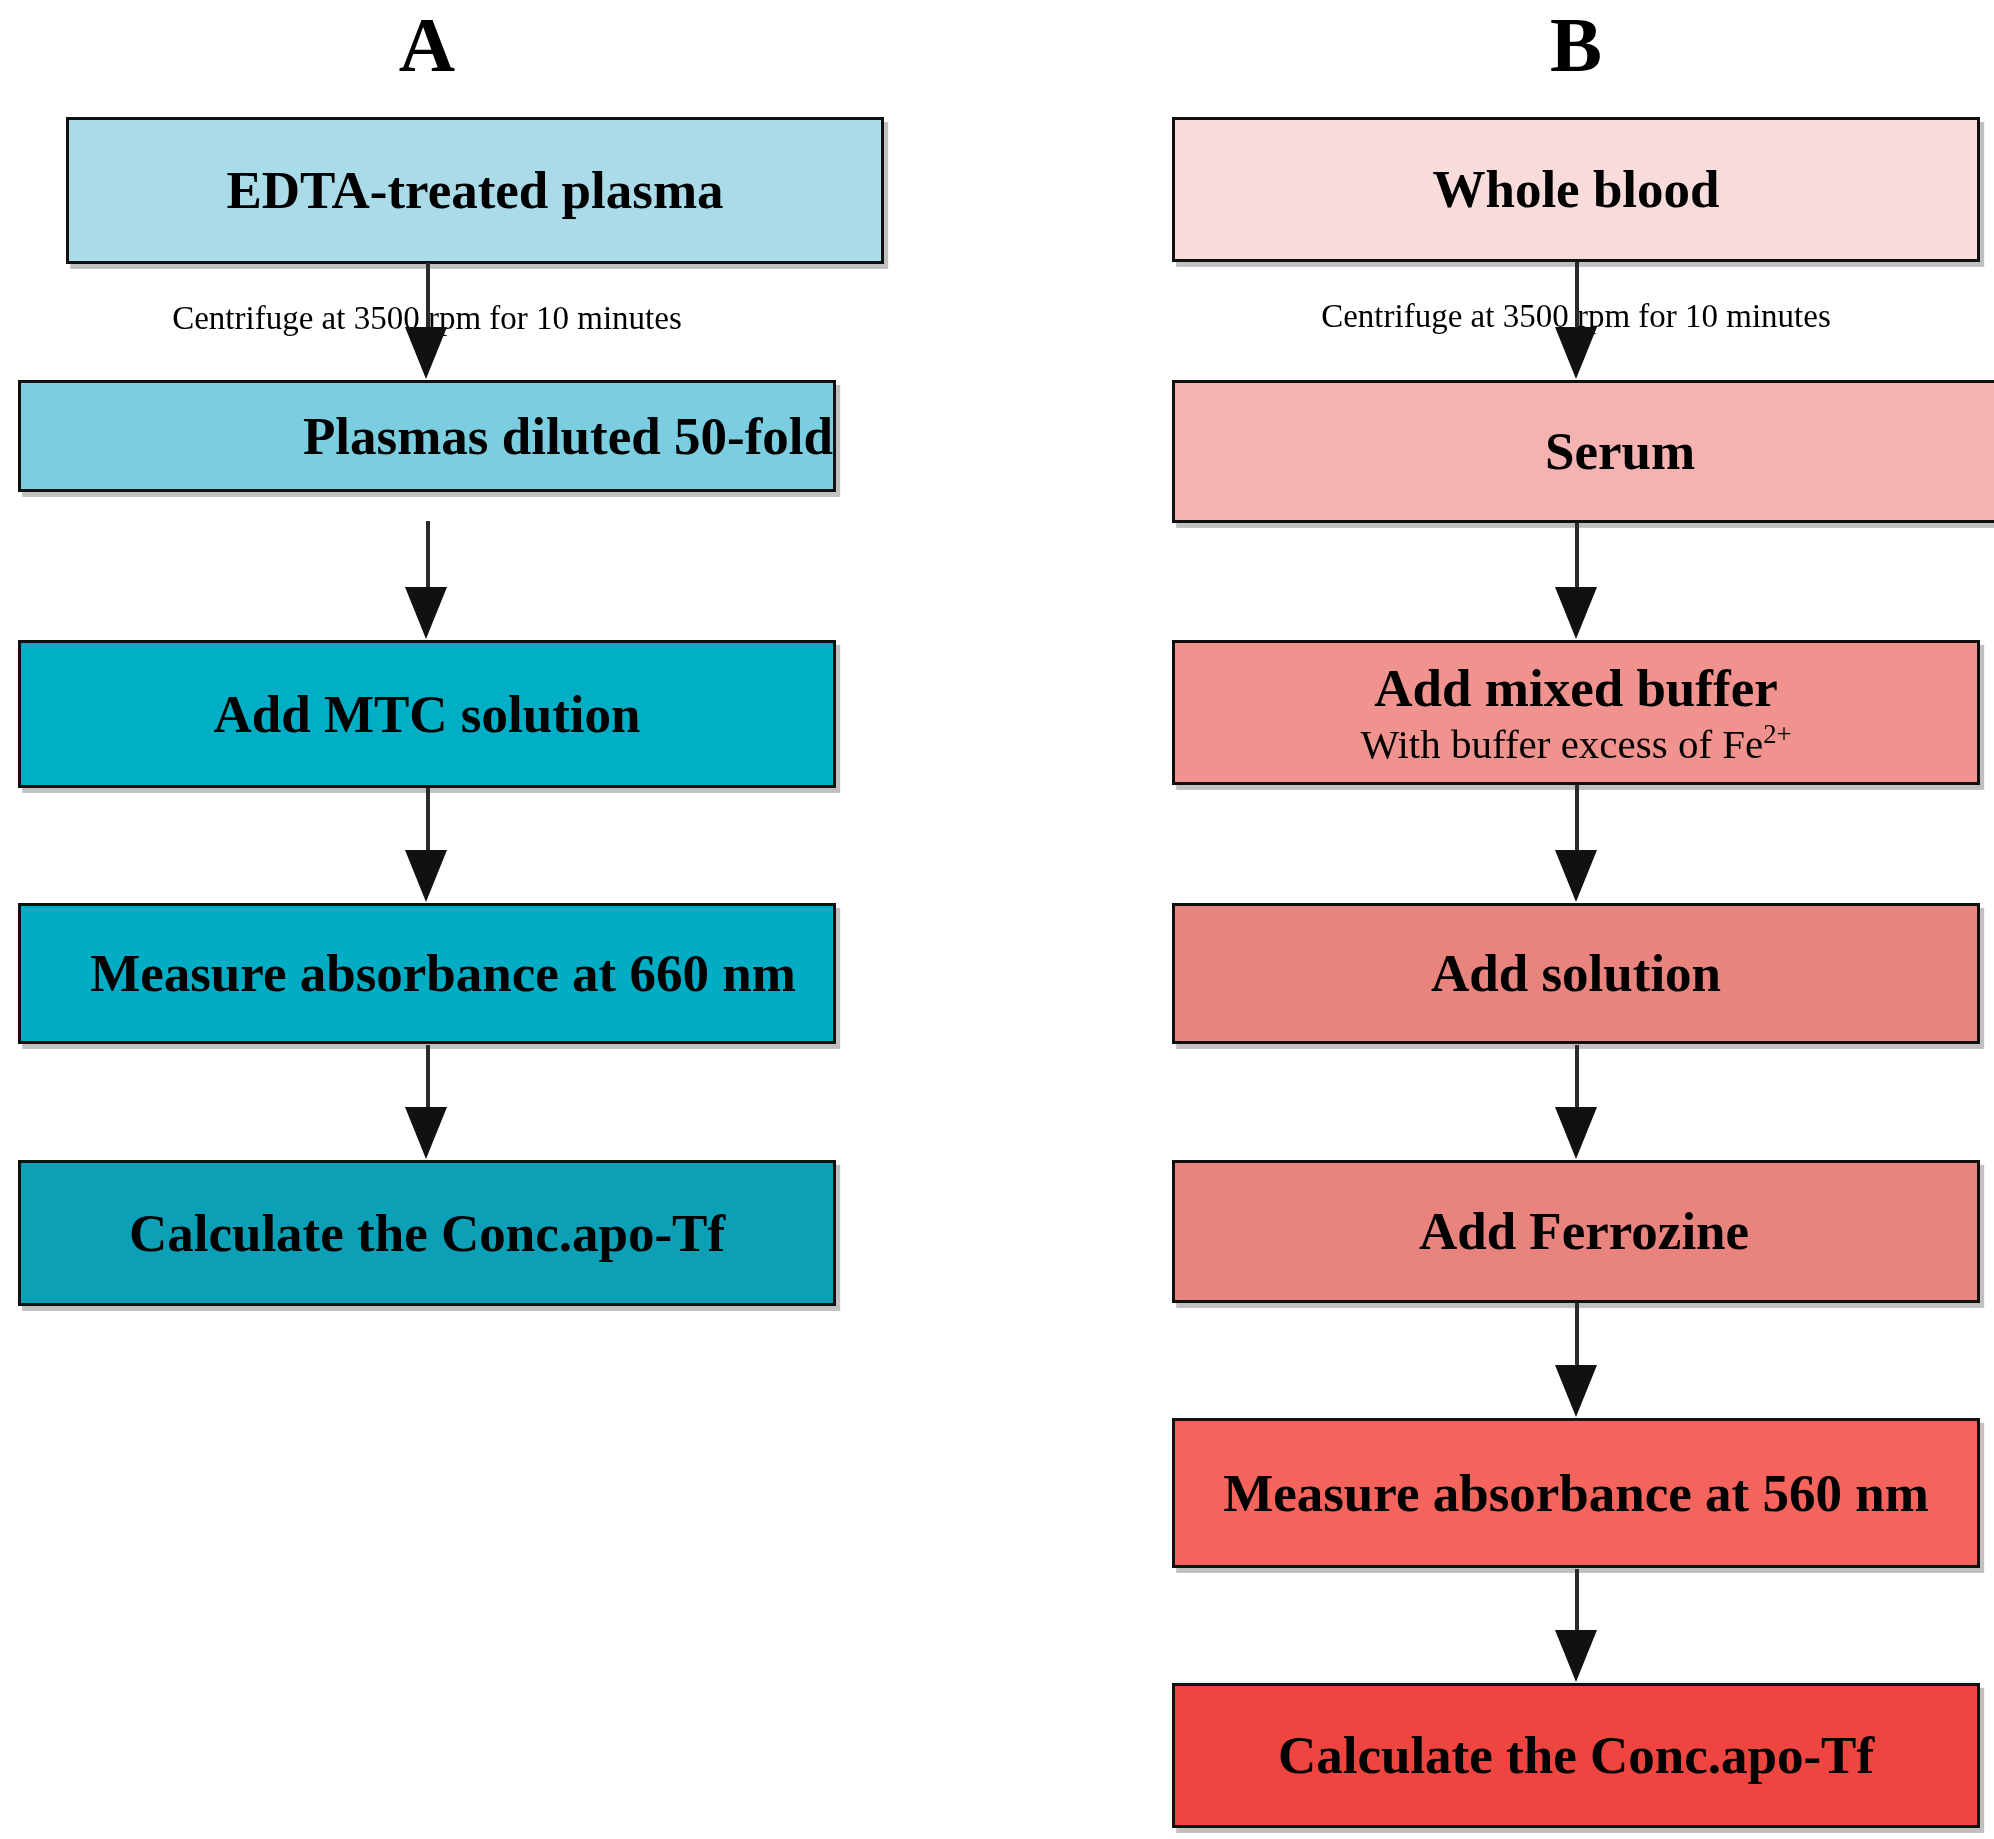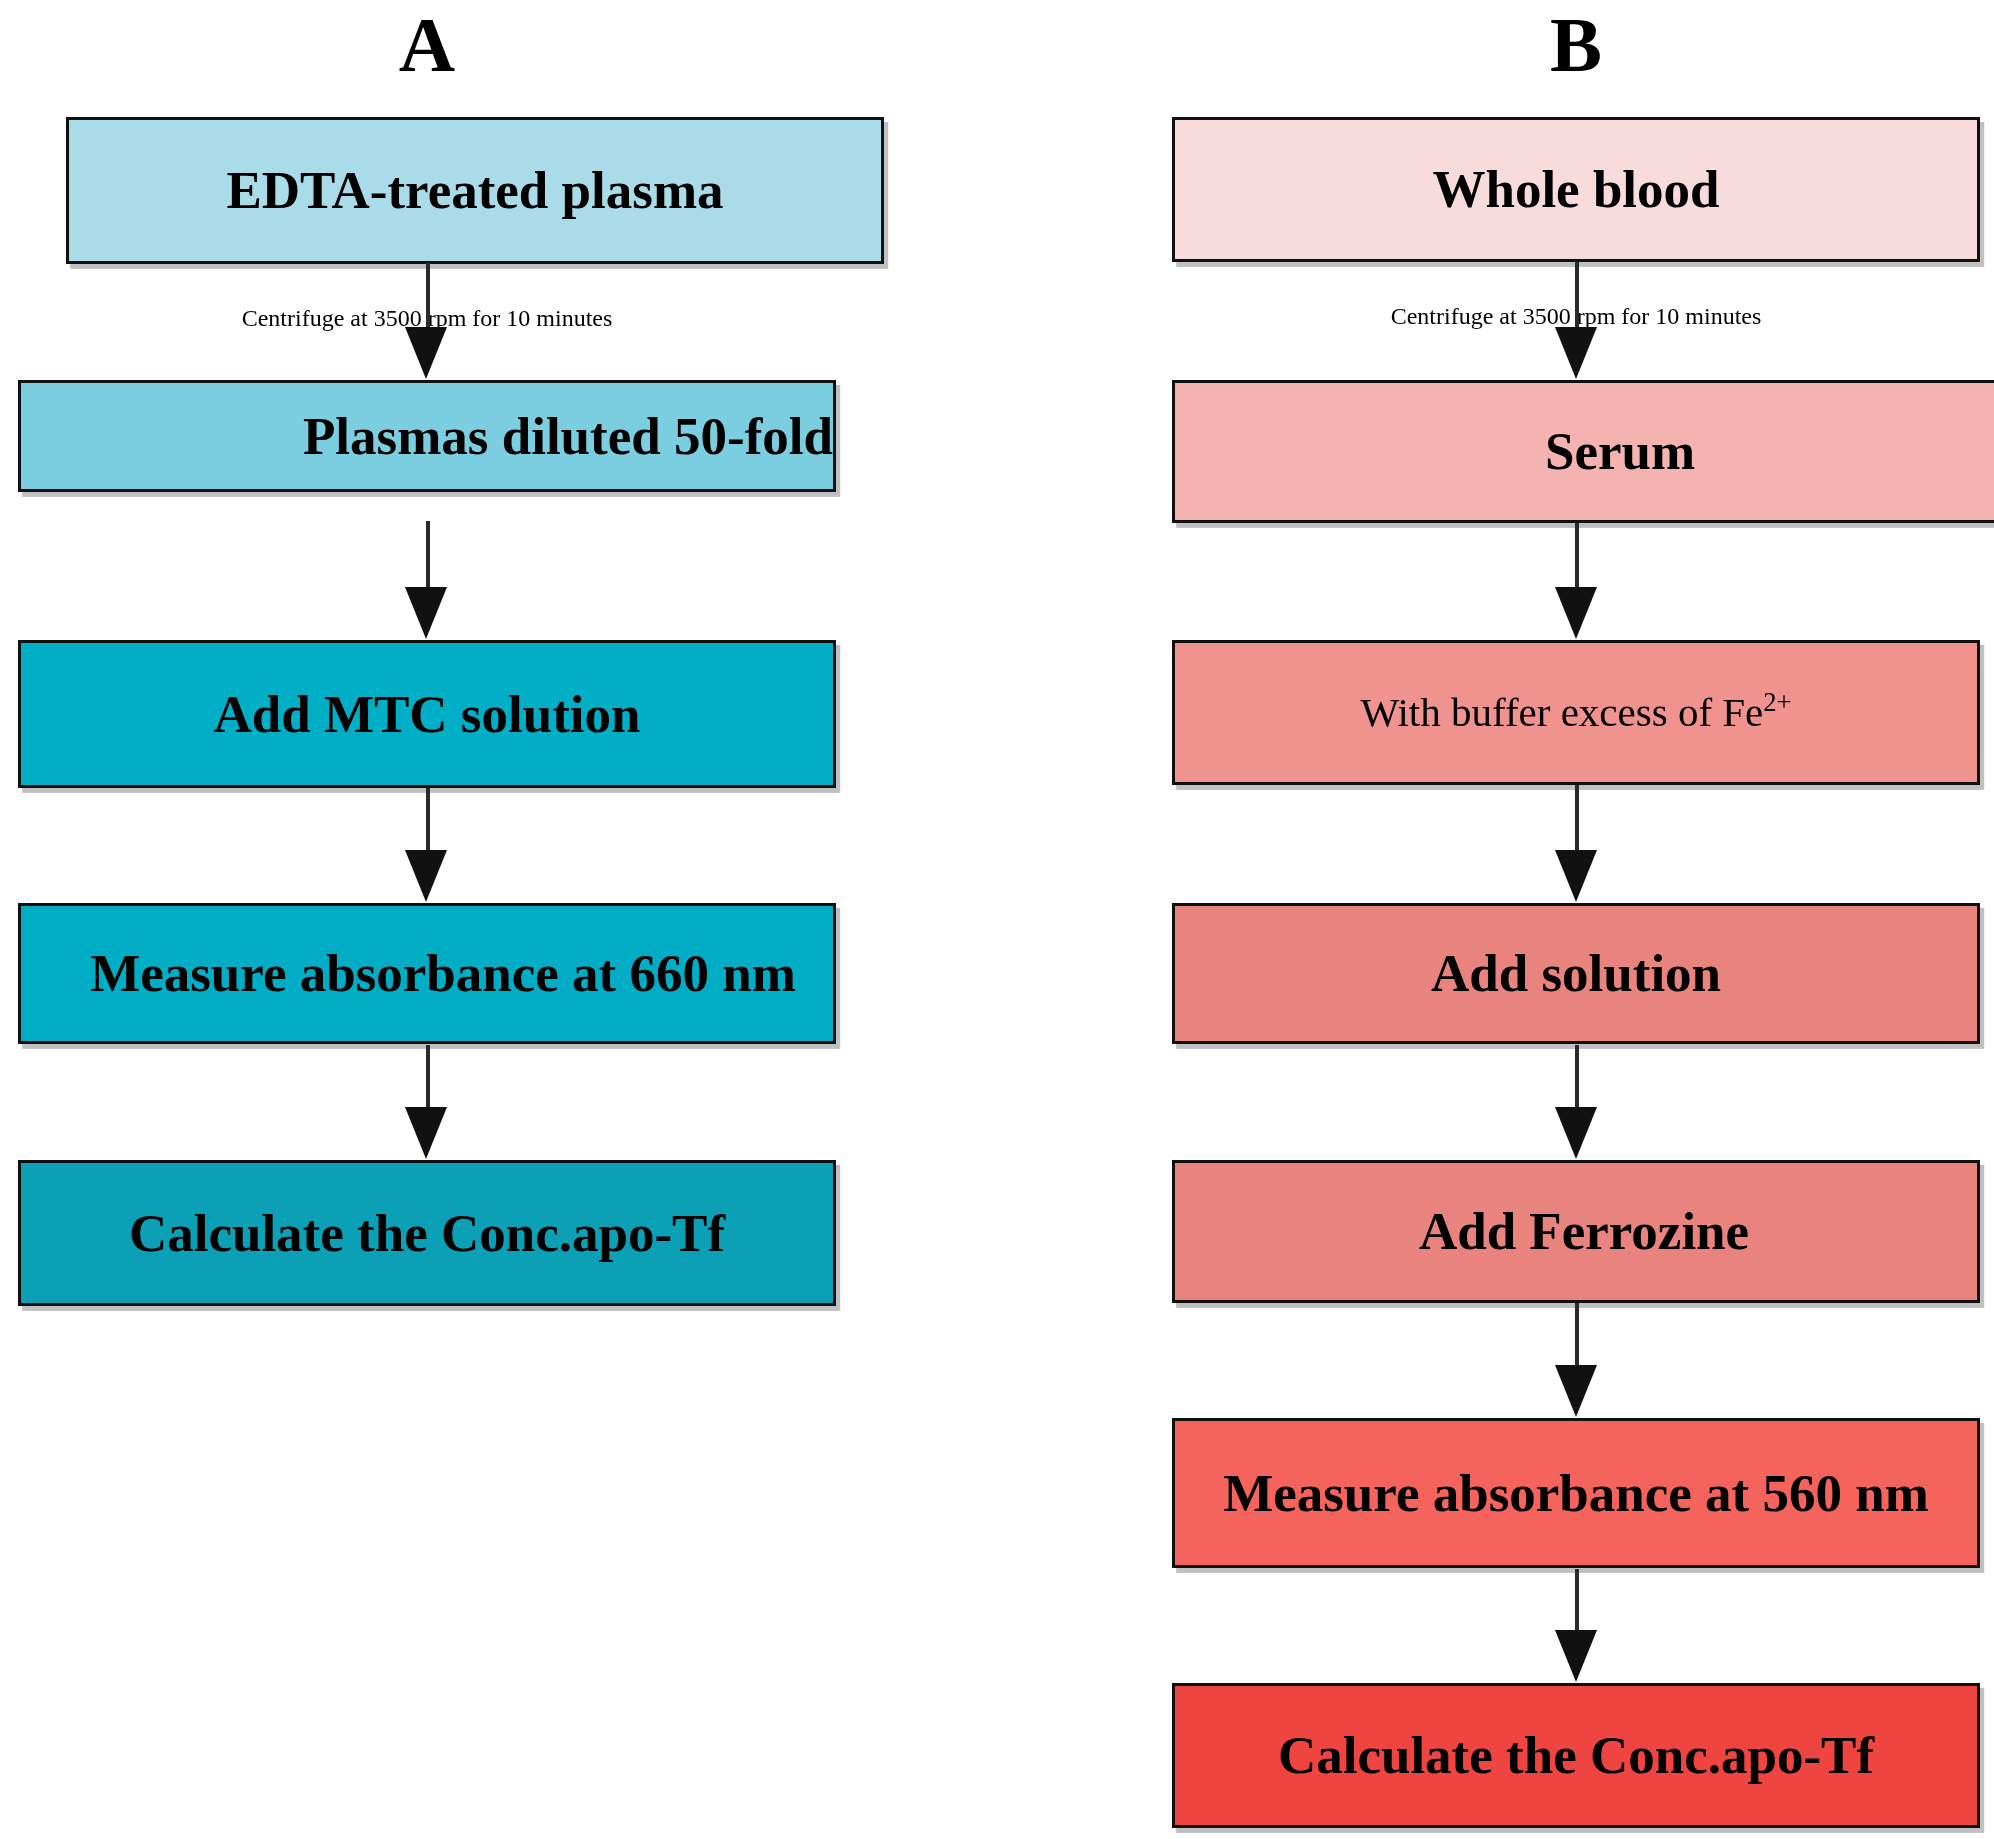--- a/index.html
+++ b/index.html
@@ -56,21 +56,21 @@
   .arrowhead{
     position:absolute;
     width:0;height:0;
     border-left:21.7px solid transparent;
     border-right:21.7px solid transparent;
     border-top:52px solid #111;
   }
   .transition-label{
     position:absolute;
     text-align:center;
-    font-size:24px;
+    font-size:33px;
     line-height:36px;
     font-weight:normal;
     color:#000;
   }
 </style>
 </head>
 <body>
 
 <div id="stage">
 
@@ -108,20 +108,21 @@
         <div class="lbl">Whole blood</div>
       </div>
       <div class="arrow-line" style="left: 1575px; top: 262px; height: 104px;"></div>
       <div class="arrowhead" style="left: 1555px; top: 327px;"></div>
       <div class="flow-box" style="left: 1172px; top: 380px; width: 896px; height: 143px; background: rgb(244, 179, 177);">
         <div class="lbl">Serum</div>
       </div>
       <div class="arrow-line" style="left: 1575px; top: 523px; height: 103px;"></div>
       <div class="arrowhead" style="left: 1555px; top: 587px;"></div>
       <div class="flow-box" style="left: 1172px; top: 640px; width: 808px; height: 145px; background: rgb(240, 146, 141);">
+        <div class="lbl">Add mixed buffer</div>
         <div class="sub"><span>With buffer excess of Fe</span><sup>2+</sup></div>
       </div>
       <div class="arrow-line" style="left: 1575px; top: 785px; height: 105px;"></div>
       <div class="arrowhead" style="left: 1555px; top: 850px;"></div>
       <div class="flow-box" style="left: 1172px; top: 903px; width: 808px; height: 141px; background: rgb(232, 131, 125);">
         <div class="lbl">Add solution</div>
       </div>
       <div class="arrow-line" style="left: 1575px; top: 1045px; height: 101px;"></div>
       <div class="arrowhead" style="left: 1555px; top: 1107px;"></div>
       <div class="flow-box" style="left: 1172px; top: 1160px; width: 808px; height: 143px; background: rgb(232, 131, 125); padding-left: 16px;">

